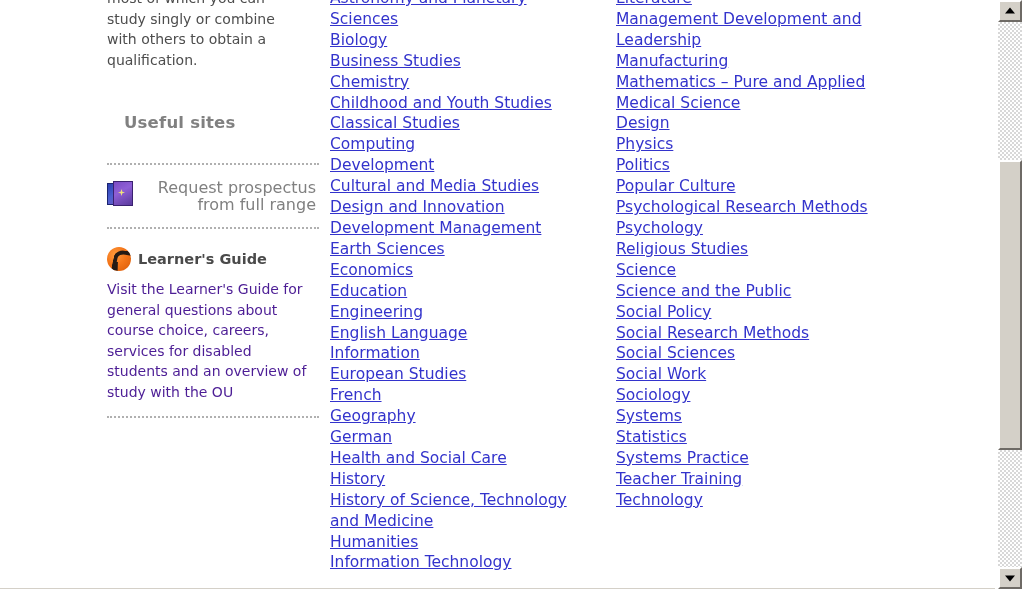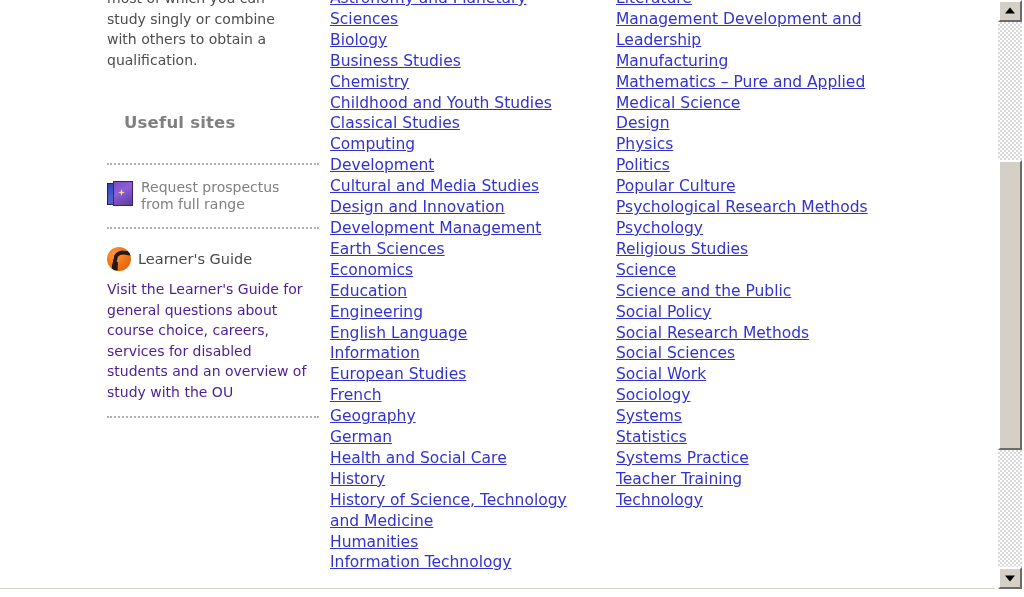--- a/index.html
+++ b/index.html
@@ -106,23 +106,24 @@
   .prospectus-icon .star {
     position: absolute;
     left: 11px; top: 8px;
     width: 7px; height: 7px;
     background: #efe27a;
     clip-path: polygon(50% 0%, 62% 38%, 100% 50%, 62% 62%, 50% 100%, 38% 62%, 0% 50%, 38% 38%);
   }
 
   .useful-text {
     color: #808080;
-    font-size: 14px;
+    font-size: 16px;
     line-height: 17px;
     width: 175px;
+    text-align: right;
   }
 
   
   .lg-row {
     display: flex;
     align-items: center;
     gap: 7px;
   }
   .lg-logo {
     position: relative;
@@ -151,21 +152,21 @@
     top: 9px;
     width: 5px;
     height: 9px;
     background: #241a14;
     border-bottom-left-radius: 4px;
     transform: rotate(-10deg);
   }
   .lg-title {
     color: #4a4a4a;
     font-size: 14.5px;
-    font-weight: normal;
+    font-weight: bold;
   }
 
   
   .subject-col {
     position: absolute;
     top: -12px;
   }
   #col-mid  { left: 330px; width: 280px; }
   #col-right{ left: 616px; width: 300px; }
 

